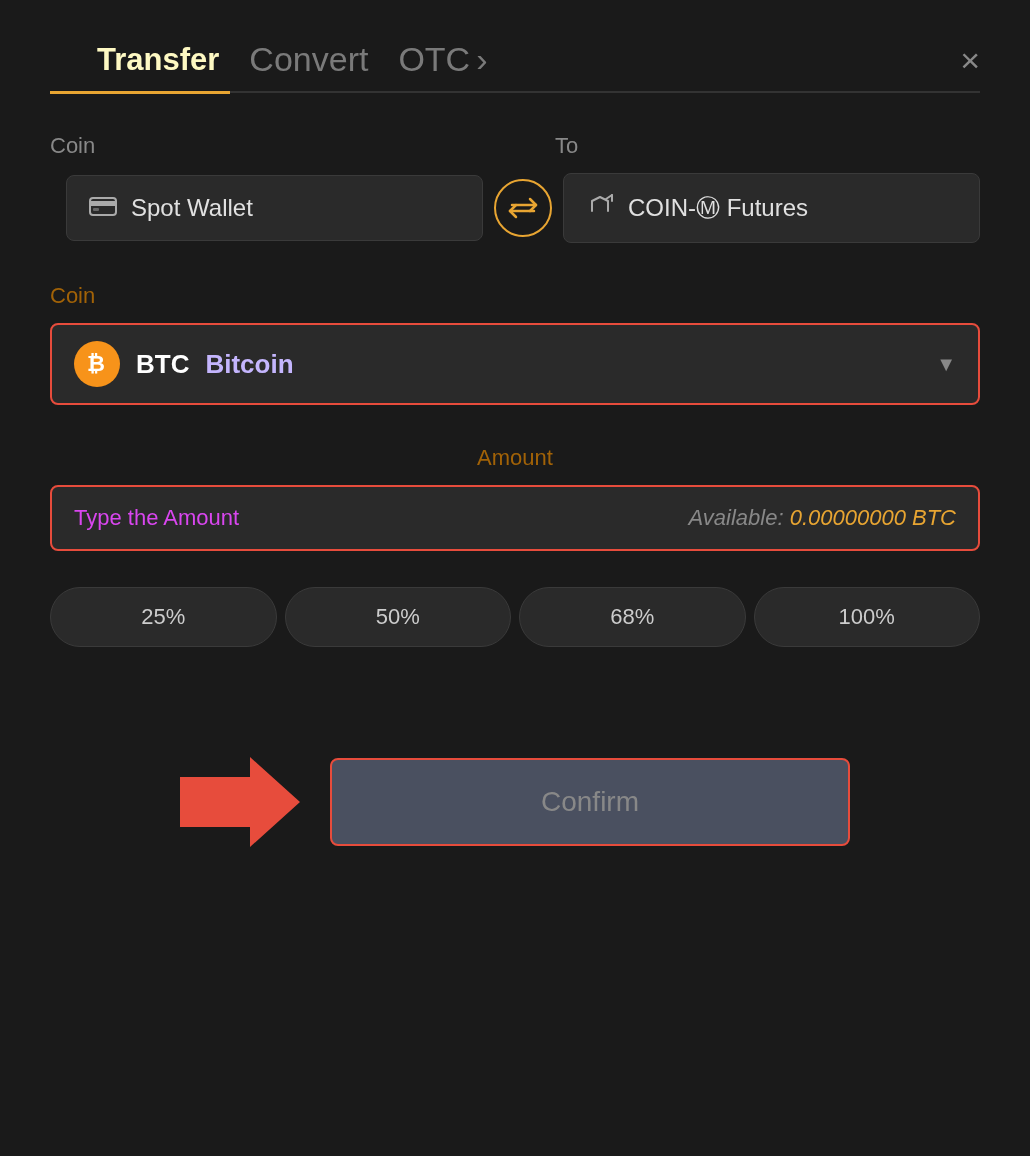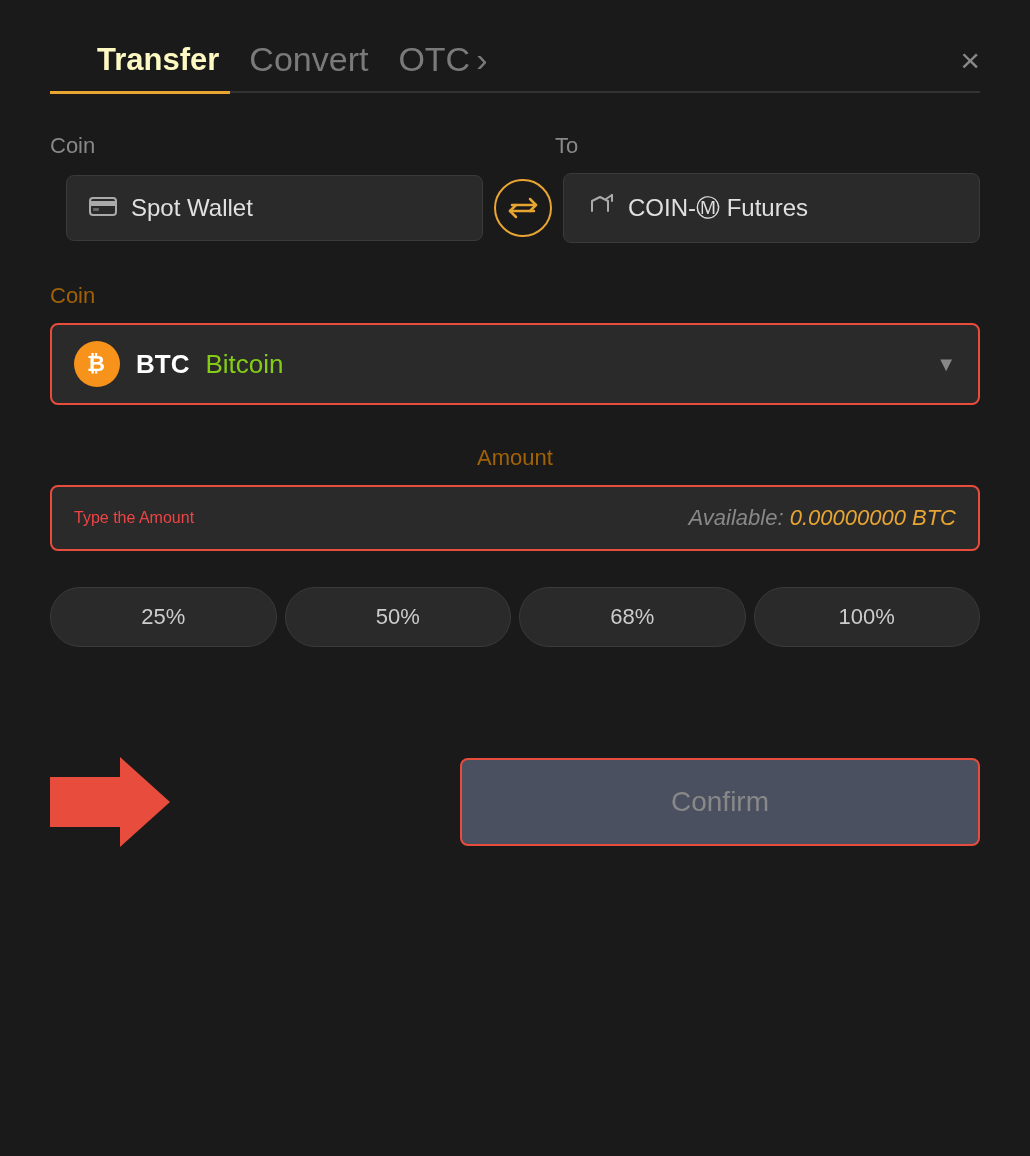--- a/index.html
+++ b/index.html
@@ -197,22 +197,22 @@
     }
 
     .coin-name {
       font-size: 26px;
       font-weight: 700;
       color: #ffffff;
     }
 
     .coin-full-name {
       font-size: 26px;
-      color: #84cc16;
-      font-weight: 400;
+      color: #c4b5fd;
+      font-weight: 700;
     }
 
     .chevron-down {
       margin-left: auto;
       color: #888;
       font-size: 20px;
     }
 
     
     .amount-section {
@@ -224,22 +224,22 @@
       background: #2a2a2a;
       border: 2.5px solid #e74c3c;
       border-radius: 8px;
       padding: 18px 22px;
       display: flex;
       align-items: center;
       justify-content: space-between;
     }
 
     .amount-placeholder {
-      font-size: 16px;
-      color: #ef4444;
+      font-size: 22px;
+      color: #d946ef;
     }
 
     .available-text {
       font-size: 22px;
       color: #888;
       font-style: italic;
     }
 
     .available-amount {
       color: #e8a532;
@@ -276,21 +276,21 @@
       font-size: 28px;
       color: #888;
       cursor: pointer;
       text-align: center;
       font-weight: 500;
     }
 
     .confirm-area {
       display: flex;
       align-items: center;
-      justify-content: space-between;
+      justify-content: center;
       gap: 20px;
       margin-top: 50px;
     }
   </style>
 </head>
 <body>
 
 <div class="modal">
 
   <div class="header">

